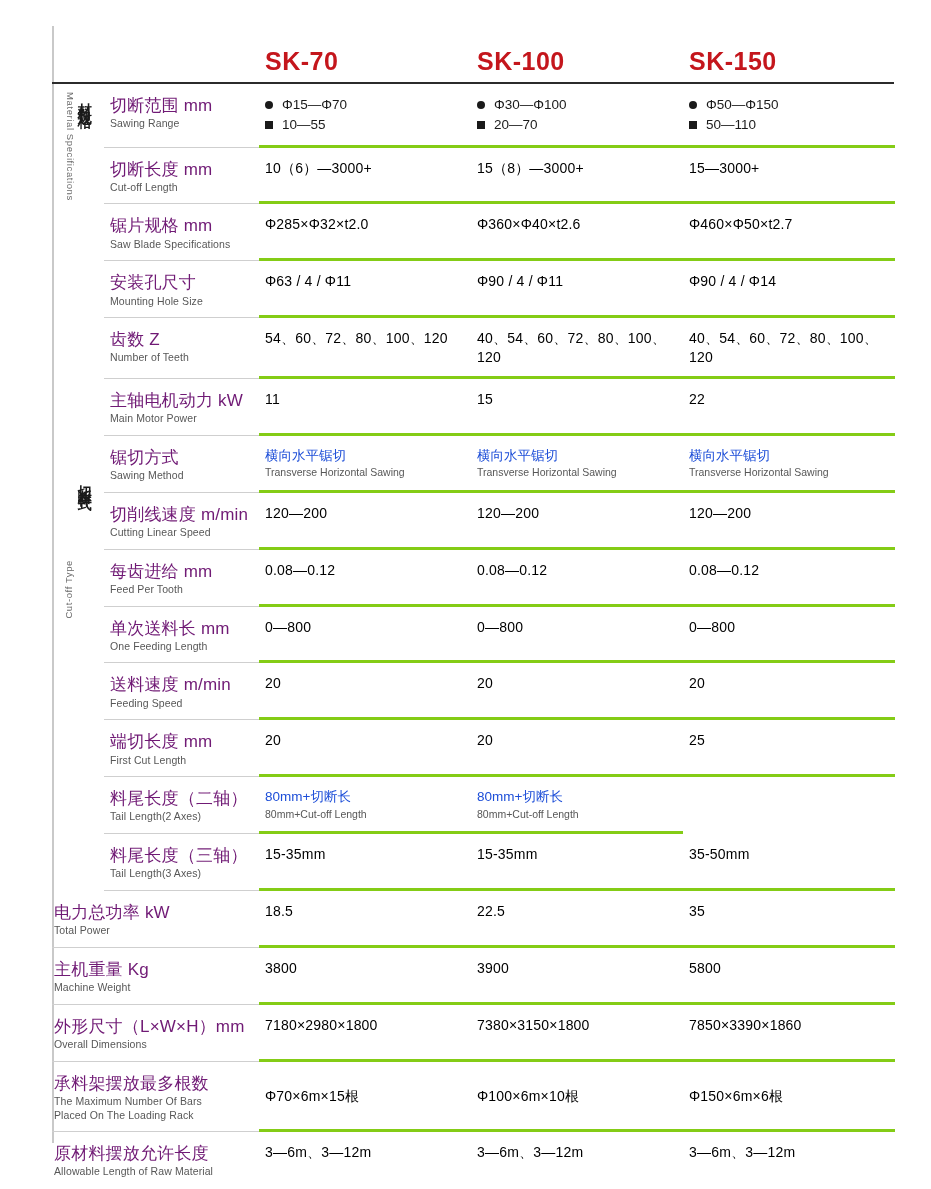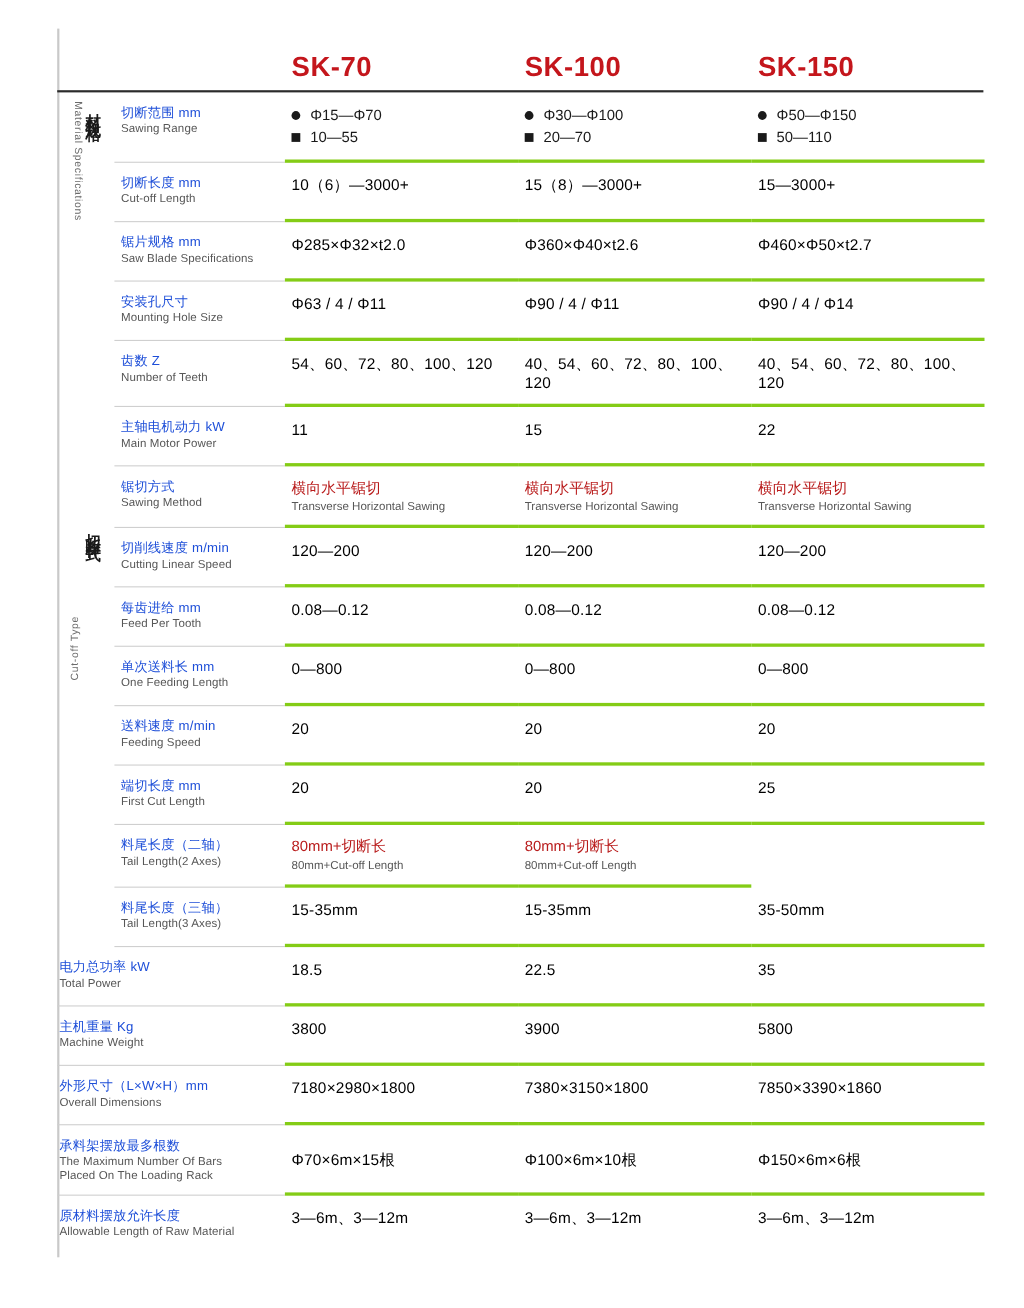--- a/index.html
+++ b/index.html
@@ -104,22 +104,22 @@
     flex-direction: column;
     justify-content: flex-start;
   }
   .cell-val.nb {
     border-bottom: none;
   }
   .cell-spec.nb {
     border-bottom: none;
   }
   .cn {
-    font-size: 12px;
-    color: #1d4ed8;
+    font-size: 17px;
+    color: #701a75;
     line-height: 1.25;
     letter-spacing: 0.2px;
   }
   .en {
     font-size: 10.5px;
     color: #575757;
     line-height: 1.3;
     margin-top: 1px;
     letter-spacing: 0.1px;
   }
@@ -130,21 +130,21 @@
     letter-spacing: 0.2px;
   }
   .val-sub {
     font-size: 10.5px;
     color: #575757;
     line-height: 1.3;
     margin-top: 2px;
   }
   .val-cn {
     font-size: 13.5px;
-    color: #b91c1c;
+    color: #1d4ed8;
     line-height: 1.3;
   }
   .bullet-line {
     display: flex;
     align-items: center;
     font-size: 13.5px;
     line-height: 1.5;
   }
   .dot {
     display: inline-block;

